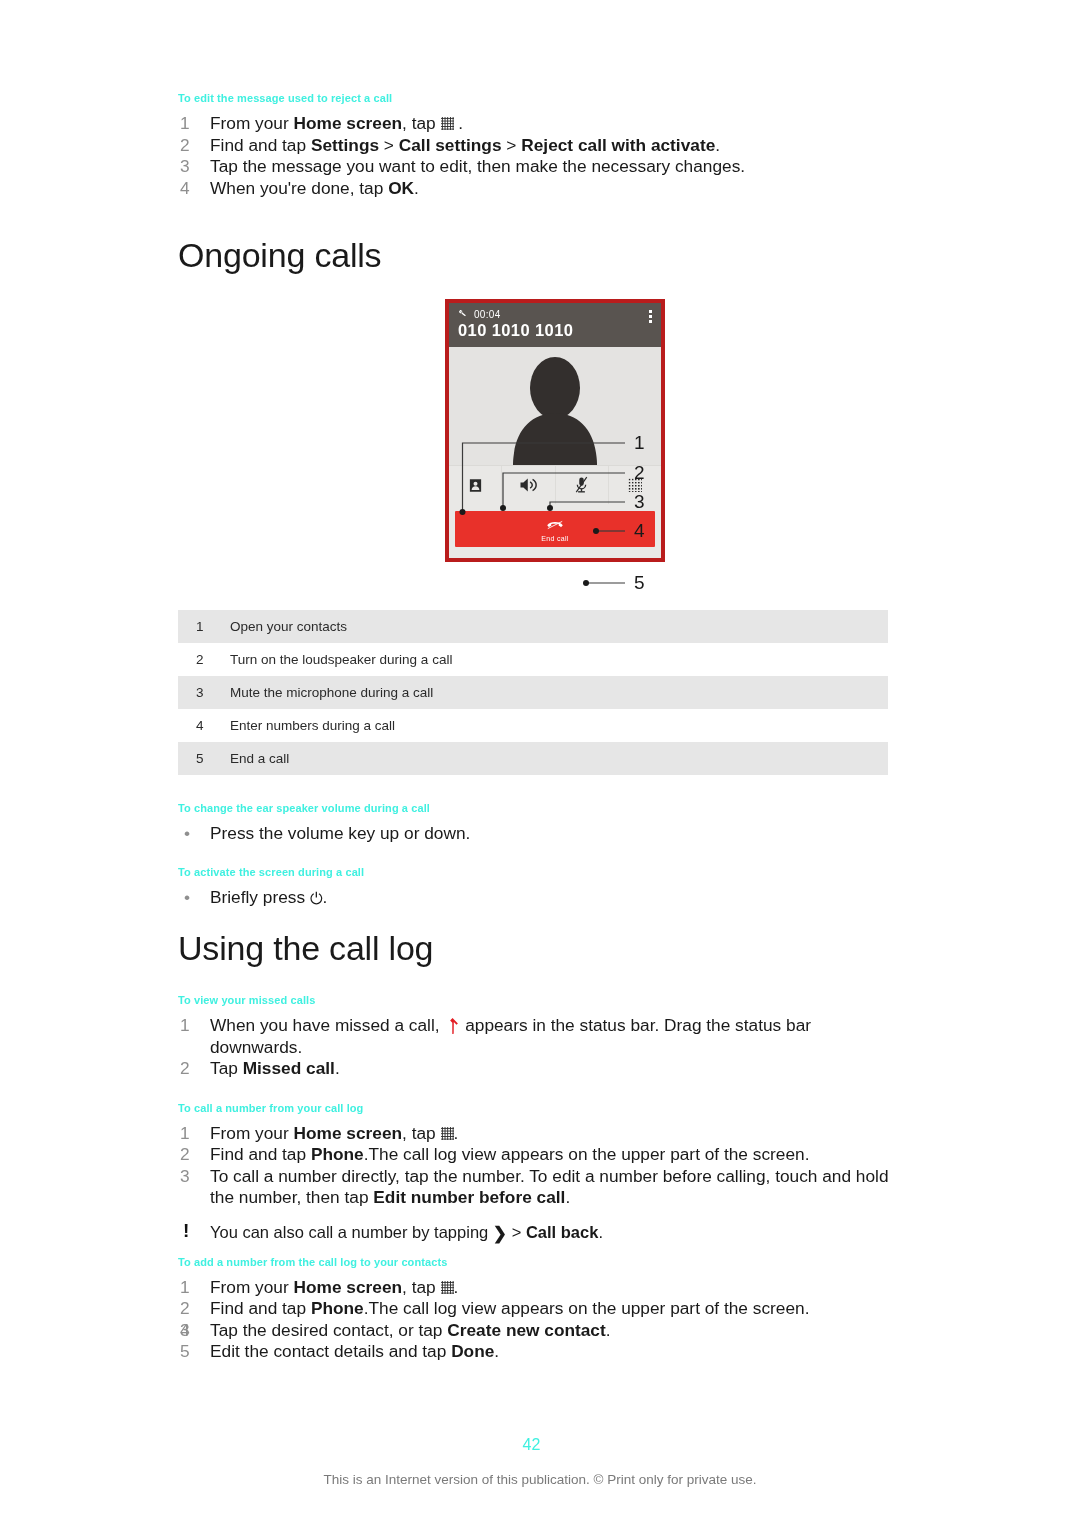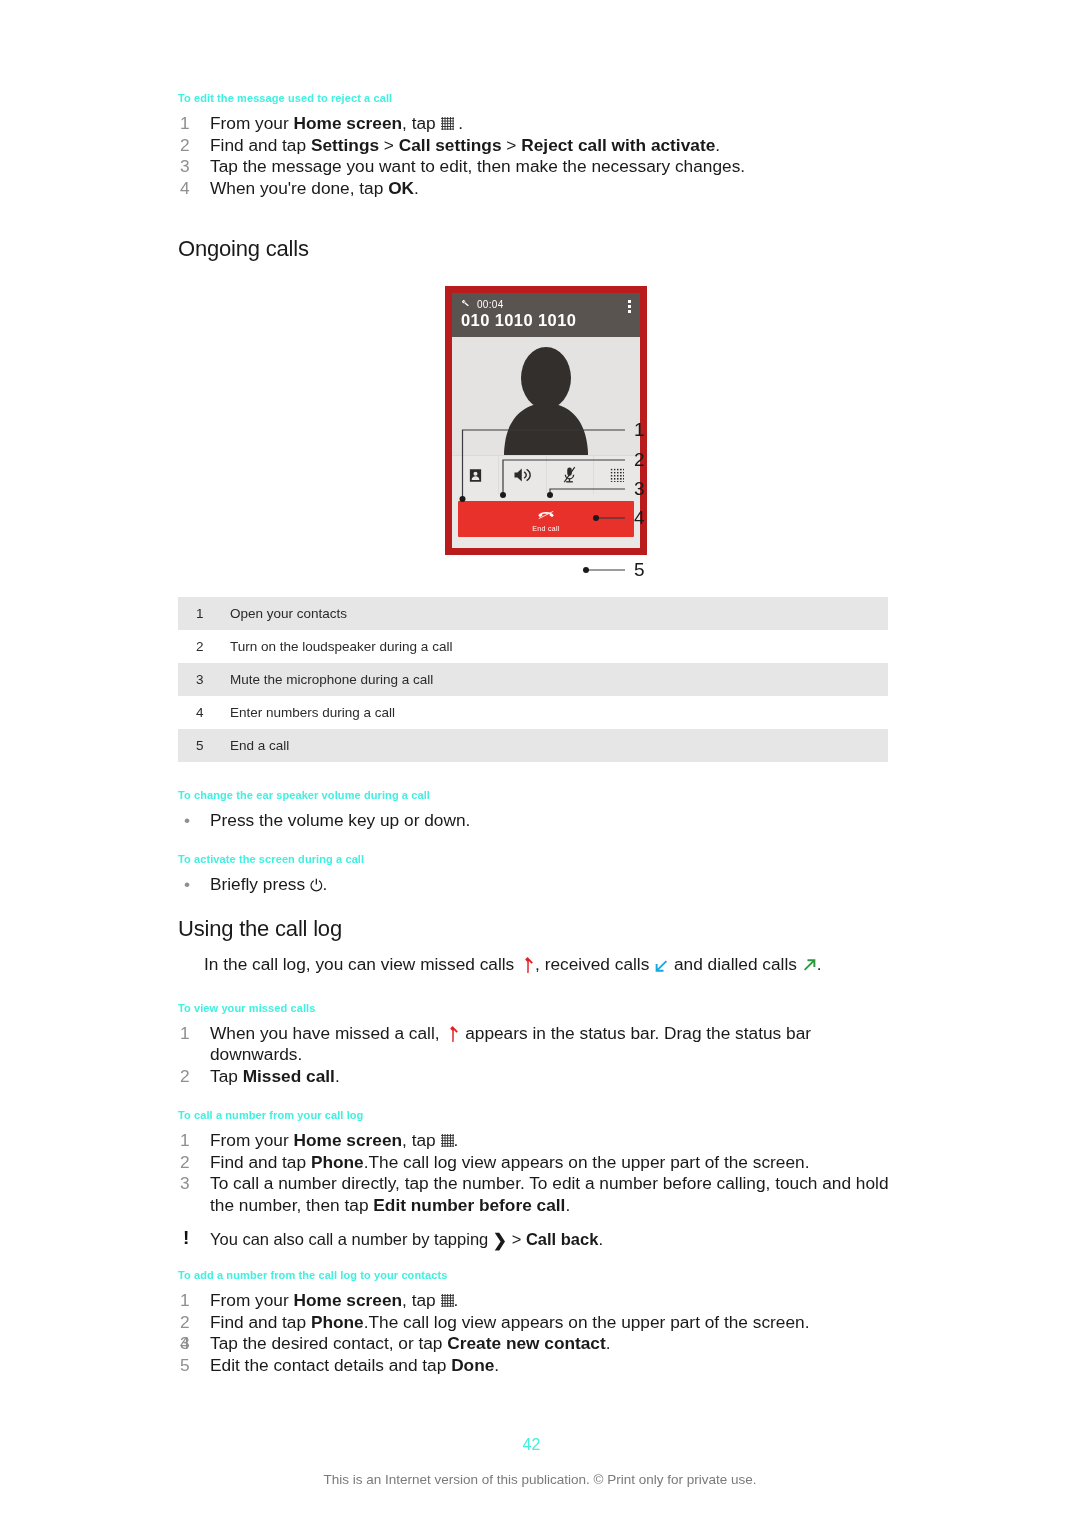--- a/index.html
+++ b/index.html
@@ -18,21 +18,21 @@
 
   .content {
     position: absolute;
     left: 178px;
     top: 92px;
     width: 730px;
   }
 
   
   h2.section-title {
-    font-size: 22px;
+    font-size: 34px;
     font-weight: 400;
     color: #1a1a1a;
     margin: 0;
     letter-spacing: -0.2px;
   }
   h3.sub-title {
     font-size: 11px;
     font-weight: bold;
     color: #40f0e0;
     margin: 0;
@@ -89,22 +89,22 @@
   }
   .ic-power { font-size: 16px; vertical-align: -1px; }
   .ic-chev { font-weight: bold; font-size: 17px; vertical-align: -1px; }
 
   svg.ic { vertical-align: -3px; }
 
   
   .figure { position: relative; width: 730px; }
   .phone {
     position: relative;
-    width: 202px;
-    border: 7px solid #b91c1c;
+    width: 220px;
+    border: 4px solid #b91c1c;
     background: #7dd3fc;
     margin-left: 267px;
   }
   .phone-topbar {
     background: #595450;
     color: #ffffff;
     padding: 6px 8px 7px 9px;
     position: relative;
   }
   .phone-topbar .timeline-row {
@@ -351,29 +351,20 @@
     <h3 class="sub-title" style="margin-top:21px;">To activate the screen during a call</h3>
     <ul class="bullets" style="margin-top:9px;">
       <li>
         <span class="dot">•</span>
         <span><span>Briefly press </span><span class="ic ic-power">⏻</span><span>.</span></span>
       </li>
     </ul>
 
     <h2 class="section-title" style="margin-top:20px;">Using the call log</h2>
 
-    <p style="font-size:17.3px; line-height:21.5px; margin:12px 0 0 26px;">
-      <span>In the call log, you can view missed calls </span><svg class="ic" width="16" height="16" viewBox="0 0 20 20">
-          <path d="M3 17.5L13.2 7.3V3.5h4.3v9.4h-2.4V8.1L4.7 18.3z" fill="#e31e24" transform="rotate(-45 10 10)"></path>
-        </svg><span>, received calls </span><svg class="ic" width="15" height="15" viewBox="0 0 20 20">
-          <path d="M15.6 3.2l1.8 1.8L6.6 15.8h6.1v2.6H2.2V7.9h2.6v6.1z" fill="#18a8e0"></path>
-        </svg><span> and dialled calls </span><svg class="ic" width="15" height="15" viewBox="0 0 20 20">
-          <path d="M4.4 16.8l-1.8-1.8L13.4 4.2H7.3V1.6h10.5v10.5h-2.6V6z" fill="#2a9a3c"></path>
-        </svg><span>.</span>
-    </p>
 
     <h3 class="sub-title" style="margin-top:26px;">To view your missed calls</h3>
     <ol class="steps" style="margin-top:9px;">
       <li>
         <span class="num">1</span>
         <span><span>When you have missed a call, </span><svg class="ic" width="16" height="16" viewBox="0 0 20 20">
               <path d="M3 17.5L13.2 7.3V3.5h4.3v9.4h-2.4V8.1L4.7 18.3z" fill="#e31e24" transform="rotate(-45 10 10)"></path>
             </svg><span> appears in the status bar. Drag the status bar downwards.</span></span>
       </li>
       <li>
@@ -396,21 +387,21 @@
         <span class="num">3</span>
         <span><span>To call a number directly, tap the number. To edit a number before calling, touch and hold the number, then tap </span><b>Edit number before call</b><span>.</span></span>
       </li>
     </ol>
 
     <div class="tip" style="margin-top:13px;">
       <span class="bang">!</span>
       <span><span>You can also call a number by tapping </span><span class="ic ic-chev">❯</span><span> &gt; </span><b>Call back</b><span>.</span></span>
     </div>
 
-    <h3 class="sub-title" style="margin-top:18px;">To add a number from the call log to your contacts</h3>
+    <h3 class="sub-title" style="margin-top:12px;">To add a number from the call log to your contacts</h3>
     <ol class="steps" style="margin-top:9px;">
       <li>
         <span class="num">1</span>
         <span><span>From your </span><b>Home screen</b><span>, tap </span><span class="ic ic-appgrid"></span><span>.</span></span>
       </li>
       <li>
         <span class="num">2</span>
         <span><span>Find and tap </span><b>Phone</b><span>.The call log view appears on the upper part of the screen.</span></span>
       </li>
       <li>

